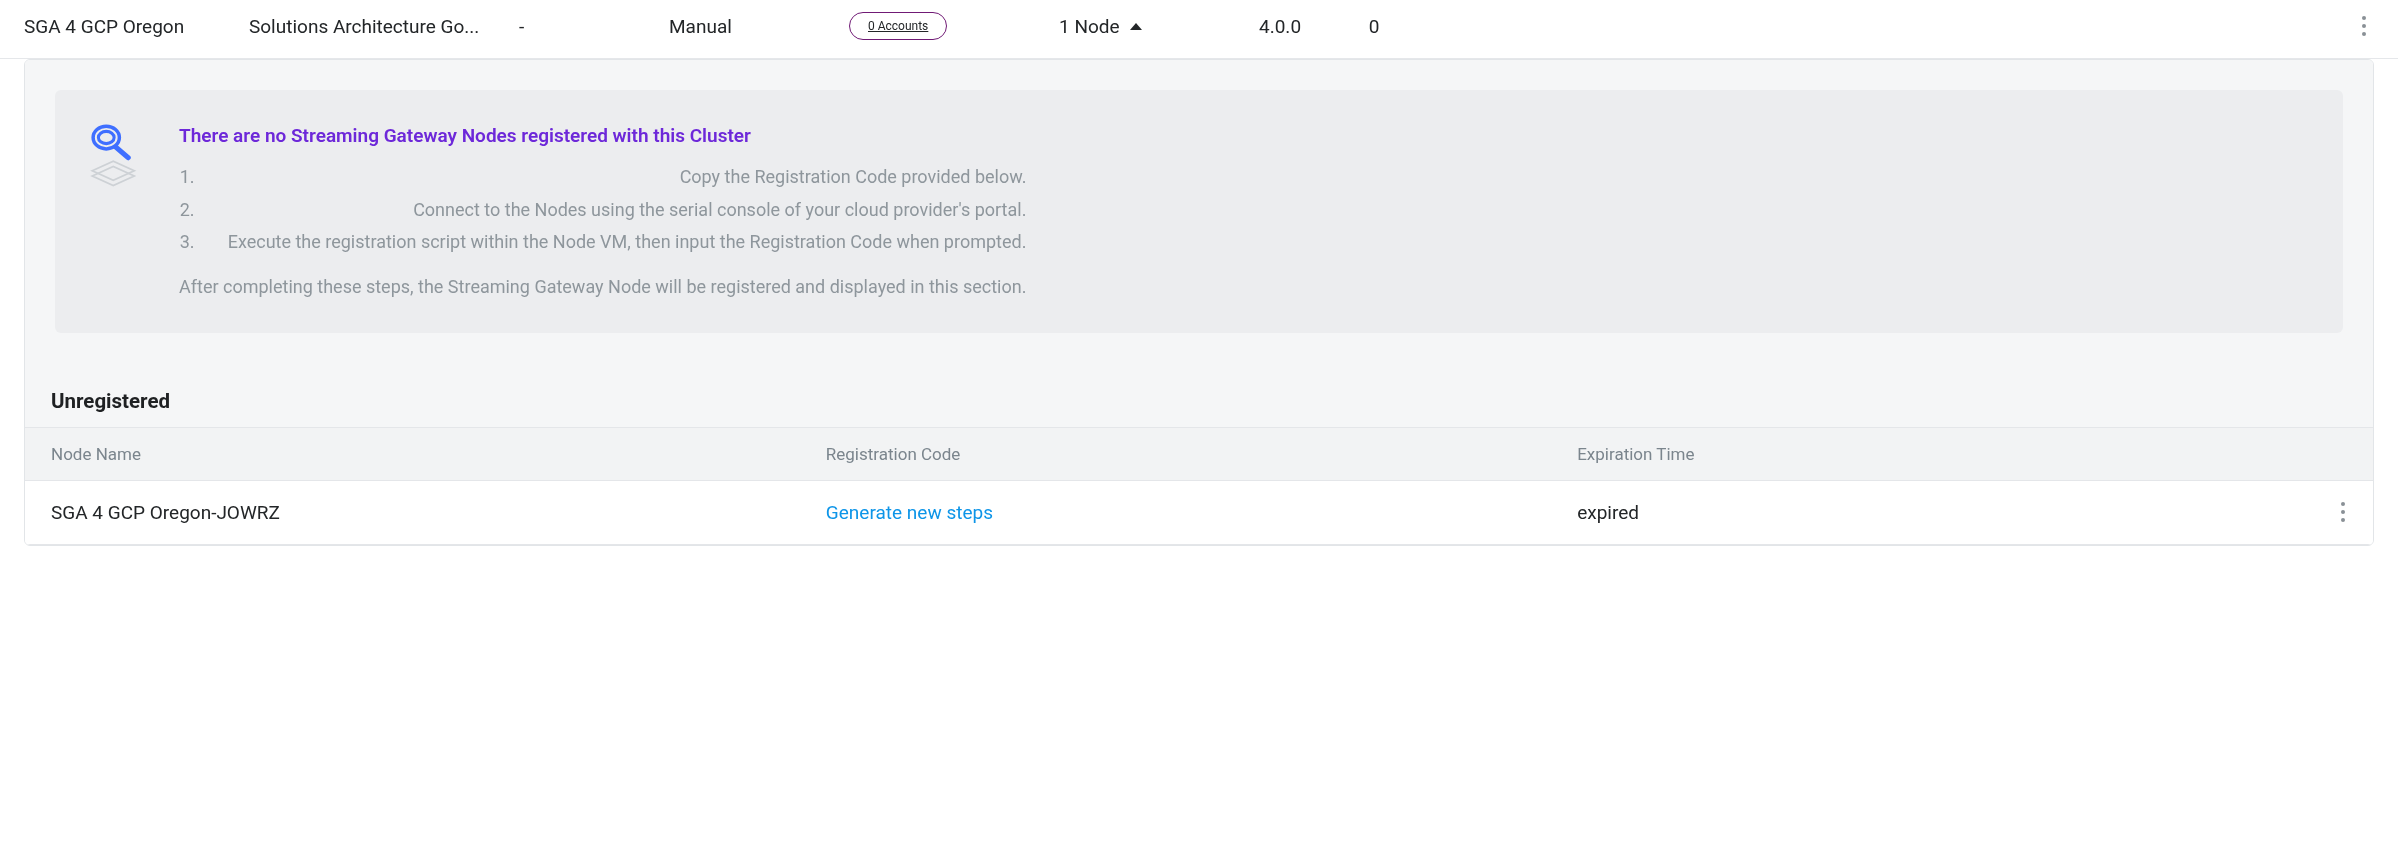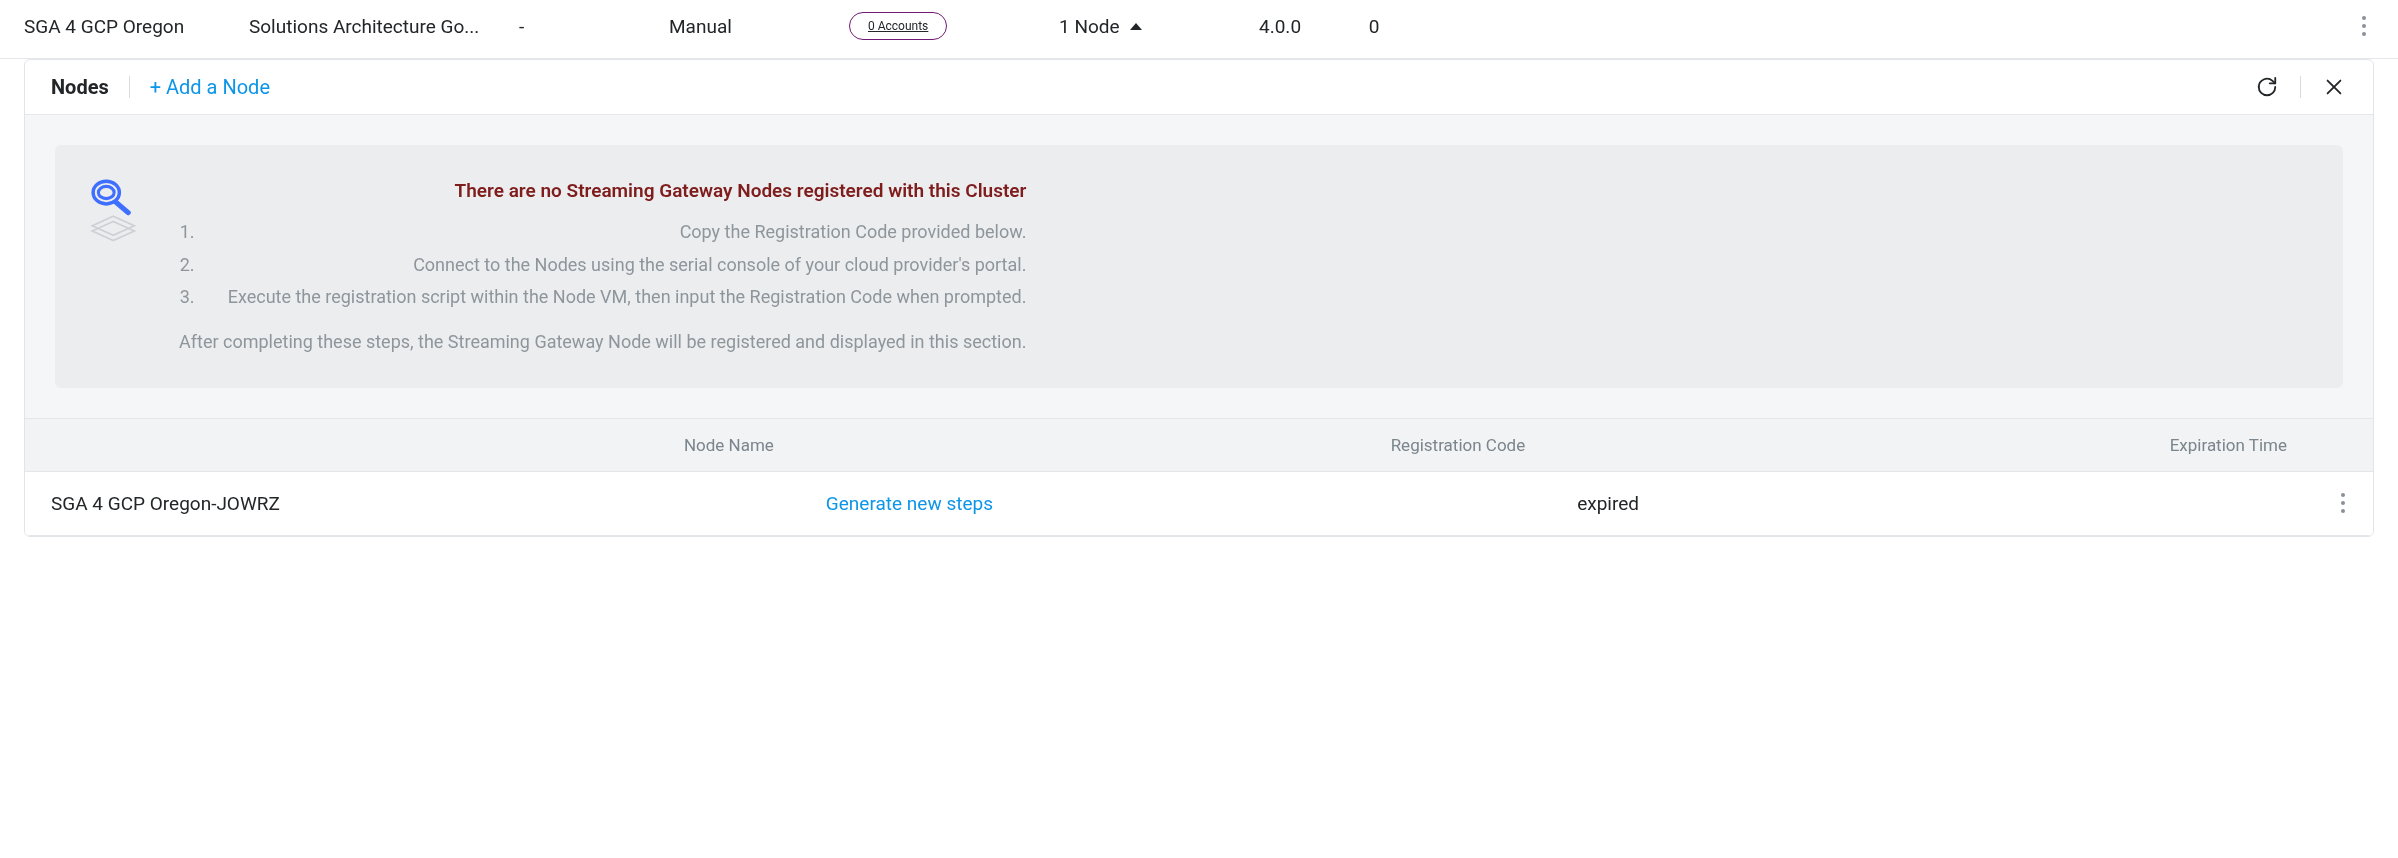--- a/index.html
+++ b/index.html
@@ -96,46 +96,45 @@
       background: #ecedef;
       border-radius: 6px;
       padding: 30px 32px 30px 32px;
       display: flex;
       gap: 36px;
       align-items: flex-start;
     }
     .info-icon svg { width: 56px; height: auto; }
     .info-text { color: #8e969c; font-size: 18px; line-height: 1.7; }
     .info-text .h {
-      color: #7f1d1d;
+      color: #6d28d9;
       font-weight: 600;
       margin-bottom: 8px;
       font-size: 19px;
-      text-align: right;
     }
     .info-text ol {
       margin: 10px 0 14px 20px;
     }
     .info-text ol li { margin: 2px 0; text-align: right; }
 
     
     .section-title {
       font-weight: 700;
       font-size: 20.5px;
       color: #1f2123;
       padding: 26px 6px 14px 26px;
       background: #f5f6f7;
     }
     table.unreg {
       width: 100%;
       border-collapse: collapse;
       background: #fff;
     }
     table.unreg th {
-      text-align: right;
+      text-align: left;
       font-weight: 400;
       color: #7b858d;
       font-size: 17px;
       background: #f2f3f4;
       padding: 16px 26px;
       border-top: 1px solid #e4e6e9;
       border-bottom: 1px solid #e4e6e9;
     }
     table.unreg td {
       padding: 20px 26px;
@@ -163,40 +162,20 @@
   </div>
   <div class="cell cell-ver">4.0.0</div>
   <div class="cell cell-zero">0</div>
   <div class="kebab-wrap">
     <div class="kebab"></div>
   </div>
 </div>
 
 <div class="panel">
 
-  <div class="panel-header">
-    <span class="title">Nodes</span>
-    <span class="vdiv"></span>
-    <span class="add-node">+ Add a Node</span>
-    <span class="spacer"></span>
-    <span class="icon-btn">
-      <svg width="22" height="22" viewBox="0 0 24 24" fill="none" stroke="currentColor" stroke-width="2" stroke-linecap="round" stroke-linejoin="round">
-          <path d="M21 2v6h-6"></path>
-          <path d="M3 12a9 9 0 0 1 15-6.7L21 8"></path>
-          <path d="M3 12a9 9 0 0 0 18 0"></path>
-        </svg>
-    </span>
-    <span class="vdiv"></span>
-    <span class="icon-btn">
-      <svg width="22" height="22" viewBox="0 0 24 24" fill="none" stroke="currentColor" stroke-width="2" stroke-linecap="round">
-          <line x1="5" y1="5" x2="19" y2="19"></line>
-          <line x1="19" y1="5" x2="5" y2="19"></line>
-        </svg>
-    </span>
-  </div>
 
   <div class="panel-body">
     <div class="info-box">
       <div class="info-icon">
         <svg viewBox="0 0 64 80">
           <ellipse cx="22" cy="20" rx="15" ry="13" fill="none" stroke="#3f6fff" stroke-width="4"></ellipse>
           <ellipse cx="22" cy="20" rx="9" ry="7" fill="none" stroke="#3f6fff" stroke-width="3.5"></ellipse>
           <line x1="33" y1="31" x2="47" y2="43" stroke="#3f6fff" stroke-width="6" stroke-linecap="round"></line>
           <polygon points="6,58 30,47 54,58 30,69" fill="none" stroke="#cdd1d5" stroke-width="2"></polygon>
           <polygon points="6,64 30,53 54,64 30,75" fill="none" stroke="#cdd1d5" stroke-width="2"></polygon>
@@ -207,20 +186,21 @@
         <ol>
           <li>Copy the Registration Code provided below.</li>
           <li>Connect to the Nodes using the serial console of your cloud provider's portal.</li>
           <li>Execute the registration script within the Node VM, then input the Registration Code when prompted.</li>
         </ol>
         <div>After completing these steps, the Streaming Gateway Node will be registered and displayed in this section.</div>
       </div>
     </div>
   </div>
 
+  <div class="section-title">Unregistered</div>
 
   <table class="unreg">
     <thead>
       <tr>
         <th style="width:33%">Node Name</th>
         <th style="width:32%">Registration Code</th>
         <th>Expiration Time</th>
         <th style="width:60px"></th>
       </tr>
     </thead>

